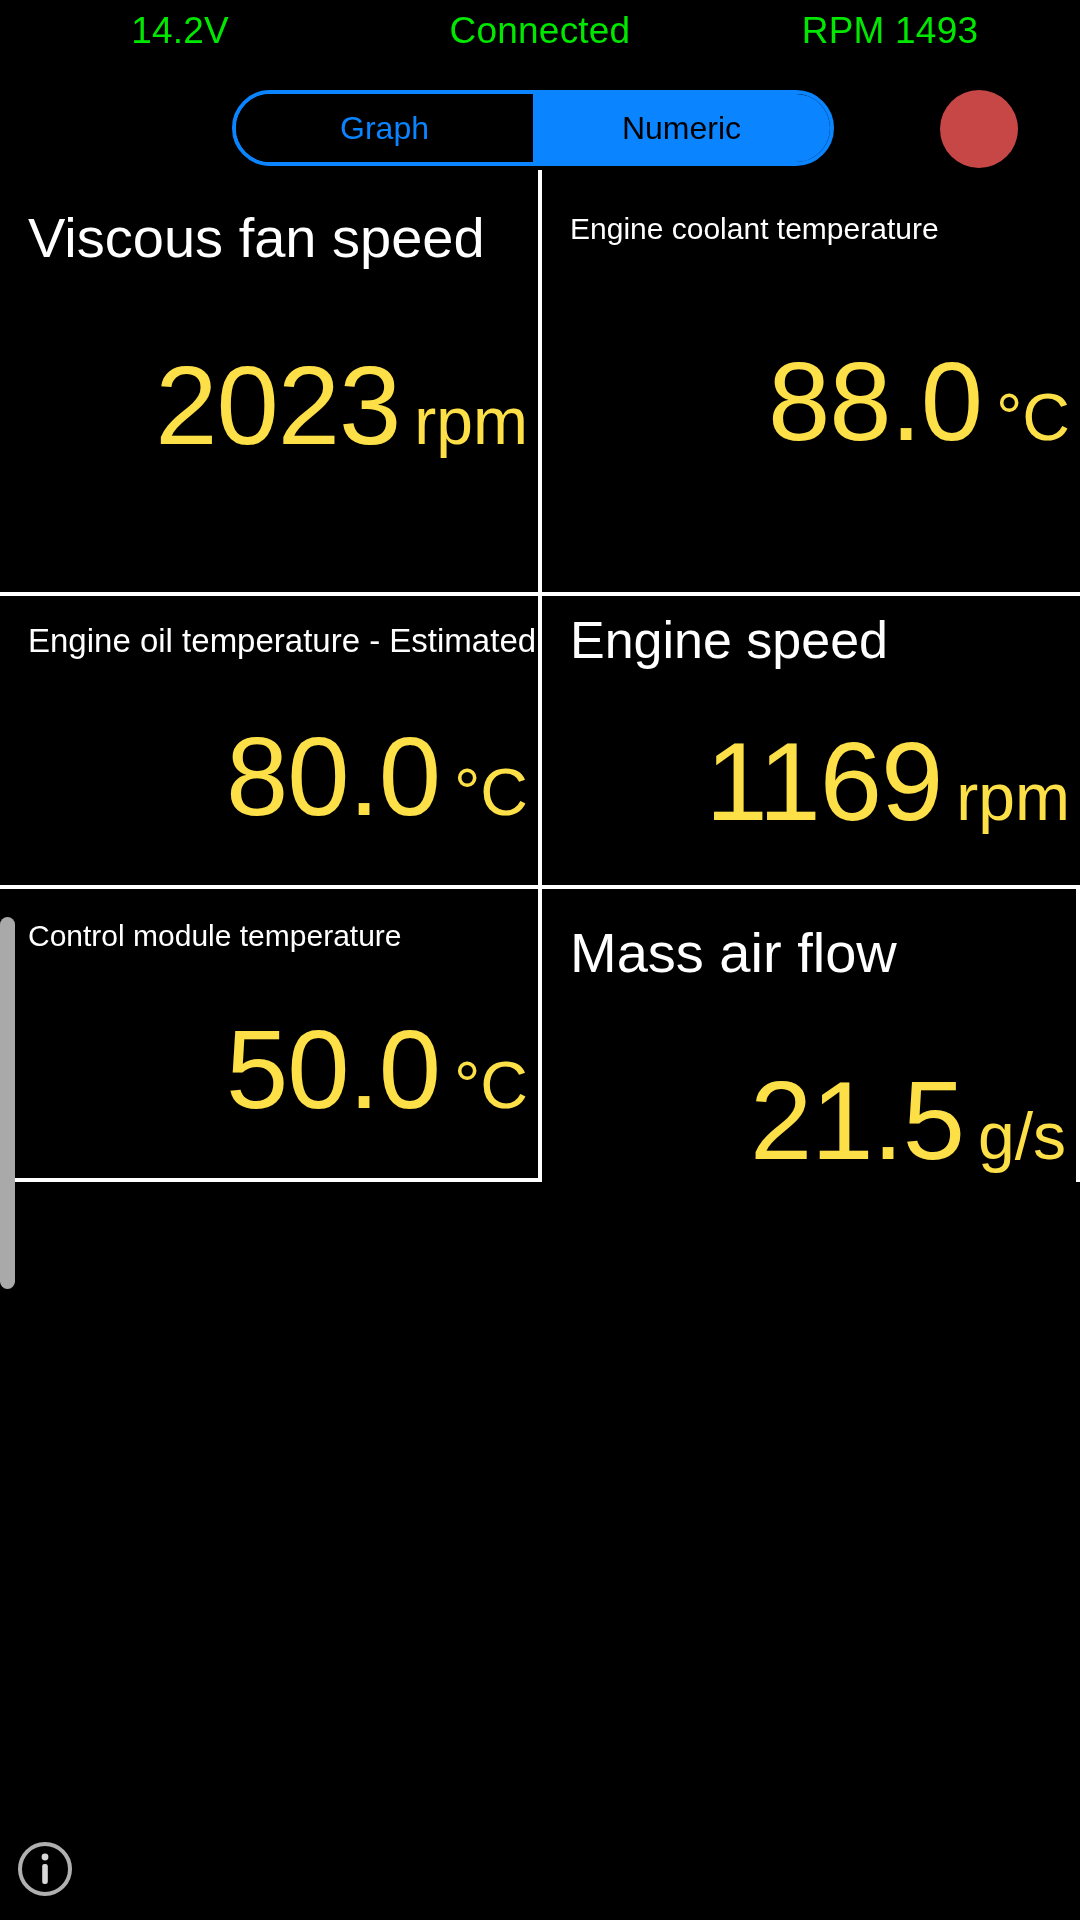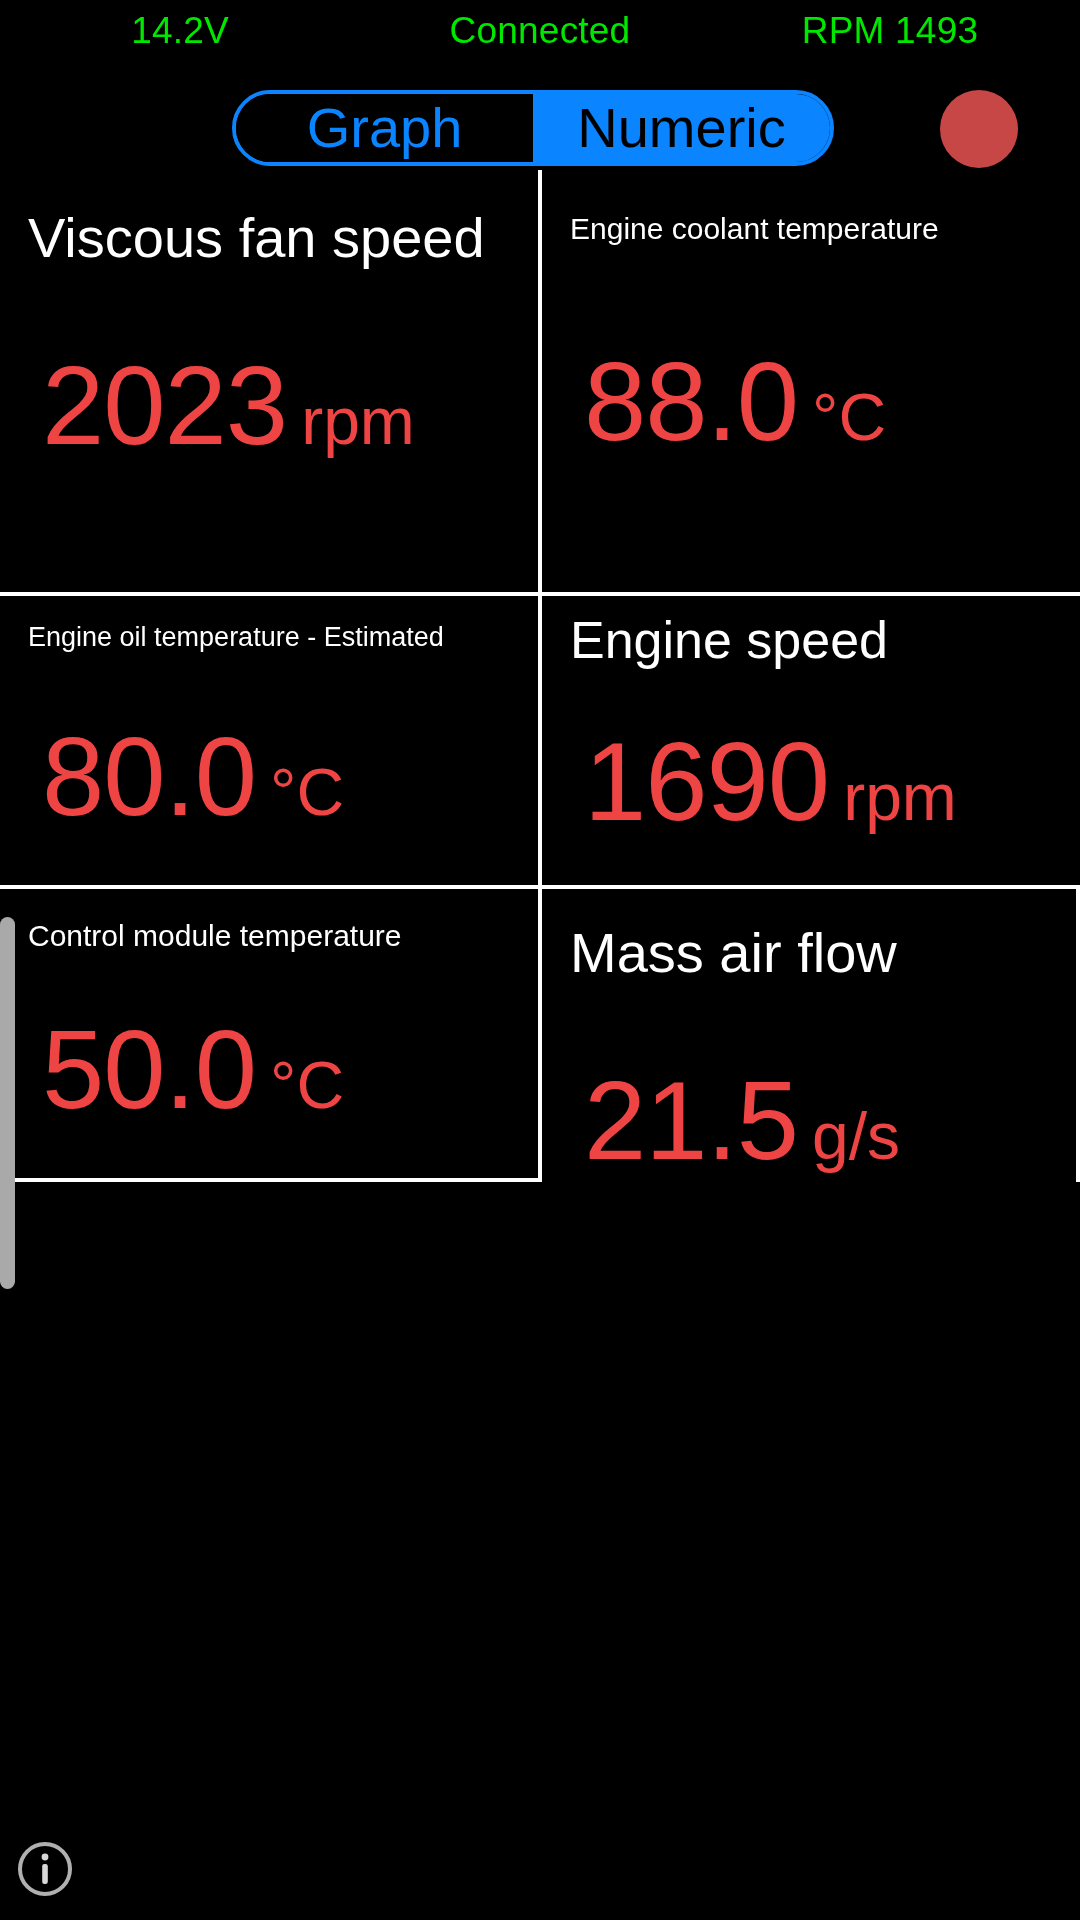--- a/index.html
+++ b/index.html
@@ -54,21 +54,21 @@
     box-sizing: border-box;
     overflow: hidden;
     display: flex;
     background: #000000;
   }
   .seg {
     flex: 1 1 50%;
     display: flex;
     align-items: center;
     justify-content: center;
-    font-size: 56px;
+    font-size: 32px;
     line-height: 1;
     white-space: nowrap;
   }
   .seg.inactive { background: #000000; color: #0A84FF; }
   .seg.active   { background: #0A84FF; color: #000000; }
 
   #record-button {
     position: absolute;
     left: 940px; top: 28px;
     width: 78px; height: 78px;
@@ -99,41 +99,42 @@
   .gauge-label {
     position: absolute;
     left: 28px; right: 14px;
     color: #FFFFFF;
     white-space: nowrap;
     line-height: 1;
   }
   .gauge-value-row {
     position: absolute;
     left: 42px; right: 10px;
-    color: #ef4444;
+    color: #fde047;
     white-space: nowrap;
     line-height: 1;
     display: block;
+    text-align: right;
   }
   .gauge-number {
     font-size: 112px;
     letter-spacing: -1px;
     vertical-align: baseline;
   }
   .gauge-unit {
     font-size: 66px;
     vertical-align: baseline;
     margin-left: 14px;
   }
 
   
   .label-xl  { font-size: 56px; }
   .label-lg  { font-size: 52px; }
   .label-md  { font-size: 30px; }
-  .label-sm  { font-size: 27px; }
+  .label-sm  { font-size: 33px; }
 
   
   #cell-fan .gauge-label        { top: 40px; }
   #cell-fan .gauge-value-row    { top: 180px; }
   #cell-coolant .gauge-label    { top: 44px; }
   #cell-coolant .gauge-value-row{ top: 176px; }
 
   
   #cell-oil .gauge-label        { top: 28px; }
   #cell-oil .gauge-value-row    { top: 125px; }
@@ -206,21 +207,21 @@
     <div class="cell col-left row-sep" id="cell-oil">
       <div class="gauge-label label-sm">Engine oil temperature  -  Estimated</div>
       <div class="gauge-value-row">
         <span class="gauge-number">80.0</span><span class="gauge-unit">°C</span>
       </div>
     </div>
 
     <div class="cell row-sep" id="cell-rpm">
       <div class="gauge-label label-lg">Engine speed</div>
       <div class="gauge-value-row">
-        <span class="gauge-number">1690</span><span class="gauge-unit">rpm</span>
+        <span class="gauge-number">1169</span><span class="gauge-unit">rpm</span>
       </div>
     </div>
 
     <div class="cell col-left row-sep" id="cell-ctrl">
       <div class="gauge-label label-md">Control module temperature</div>
       <div class="gauge-value-row">
         <span class="gauge-number">50.0</span><span class="gauge-unit">°C</span>
       </div>
     </div>
 

